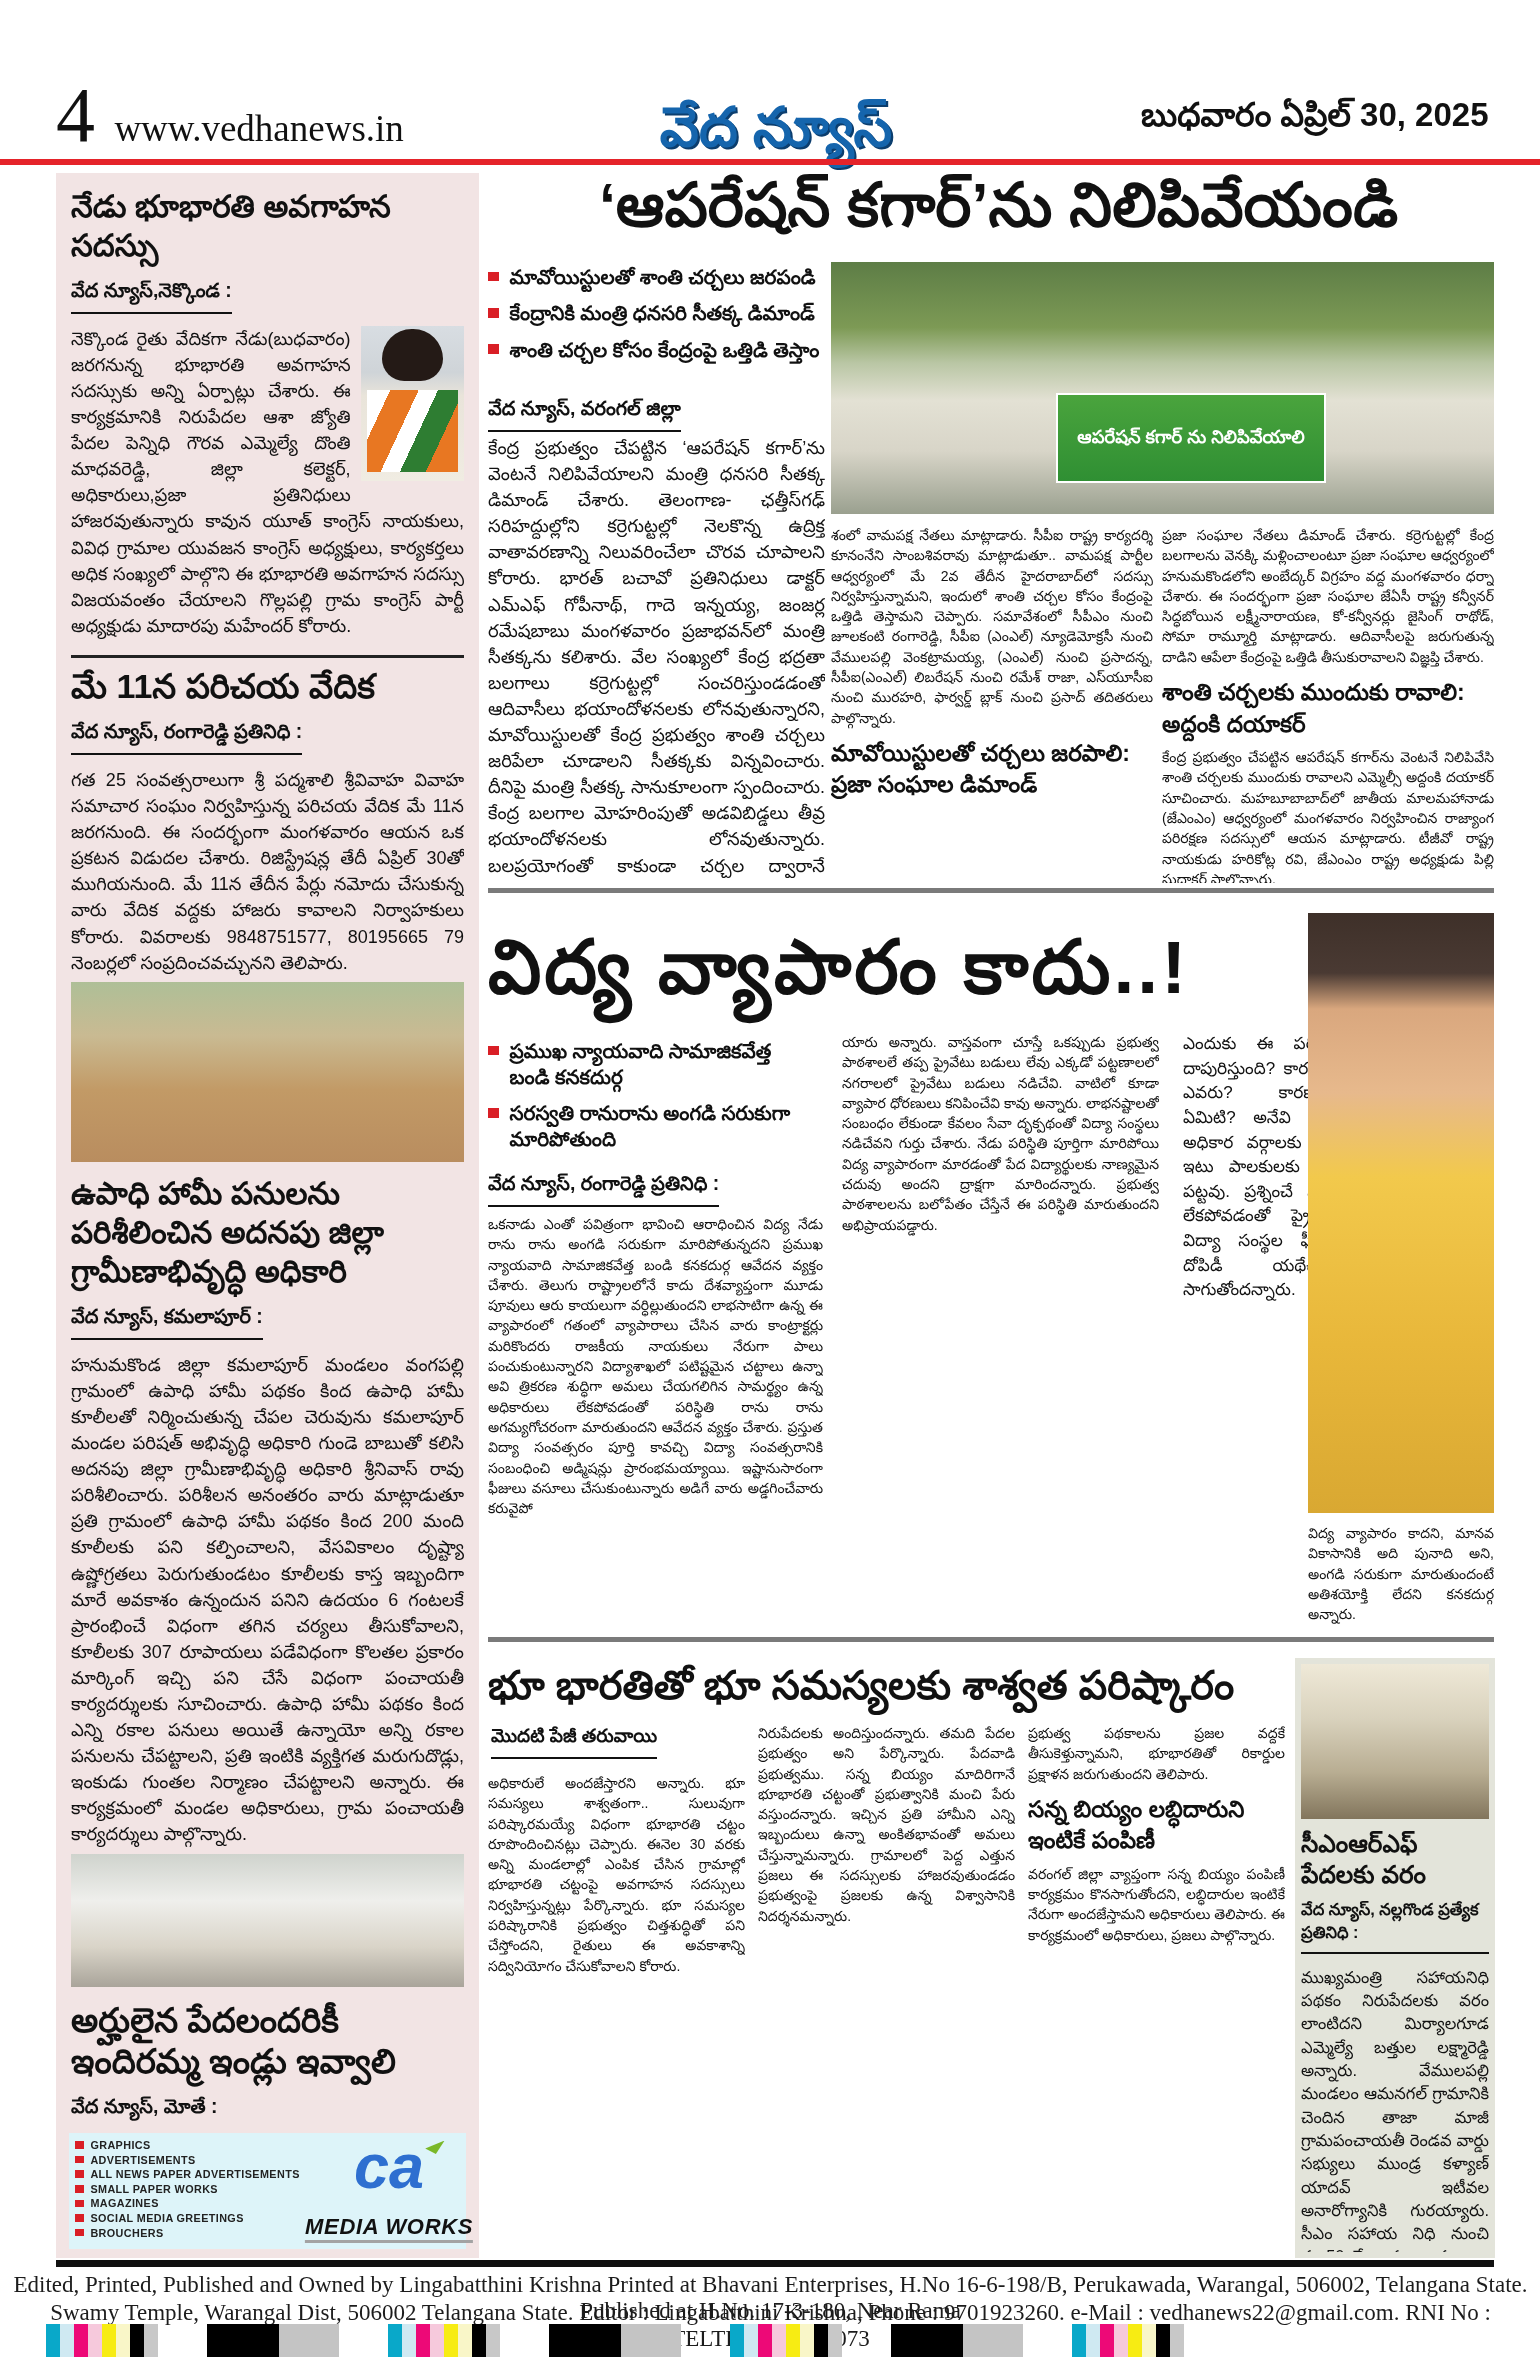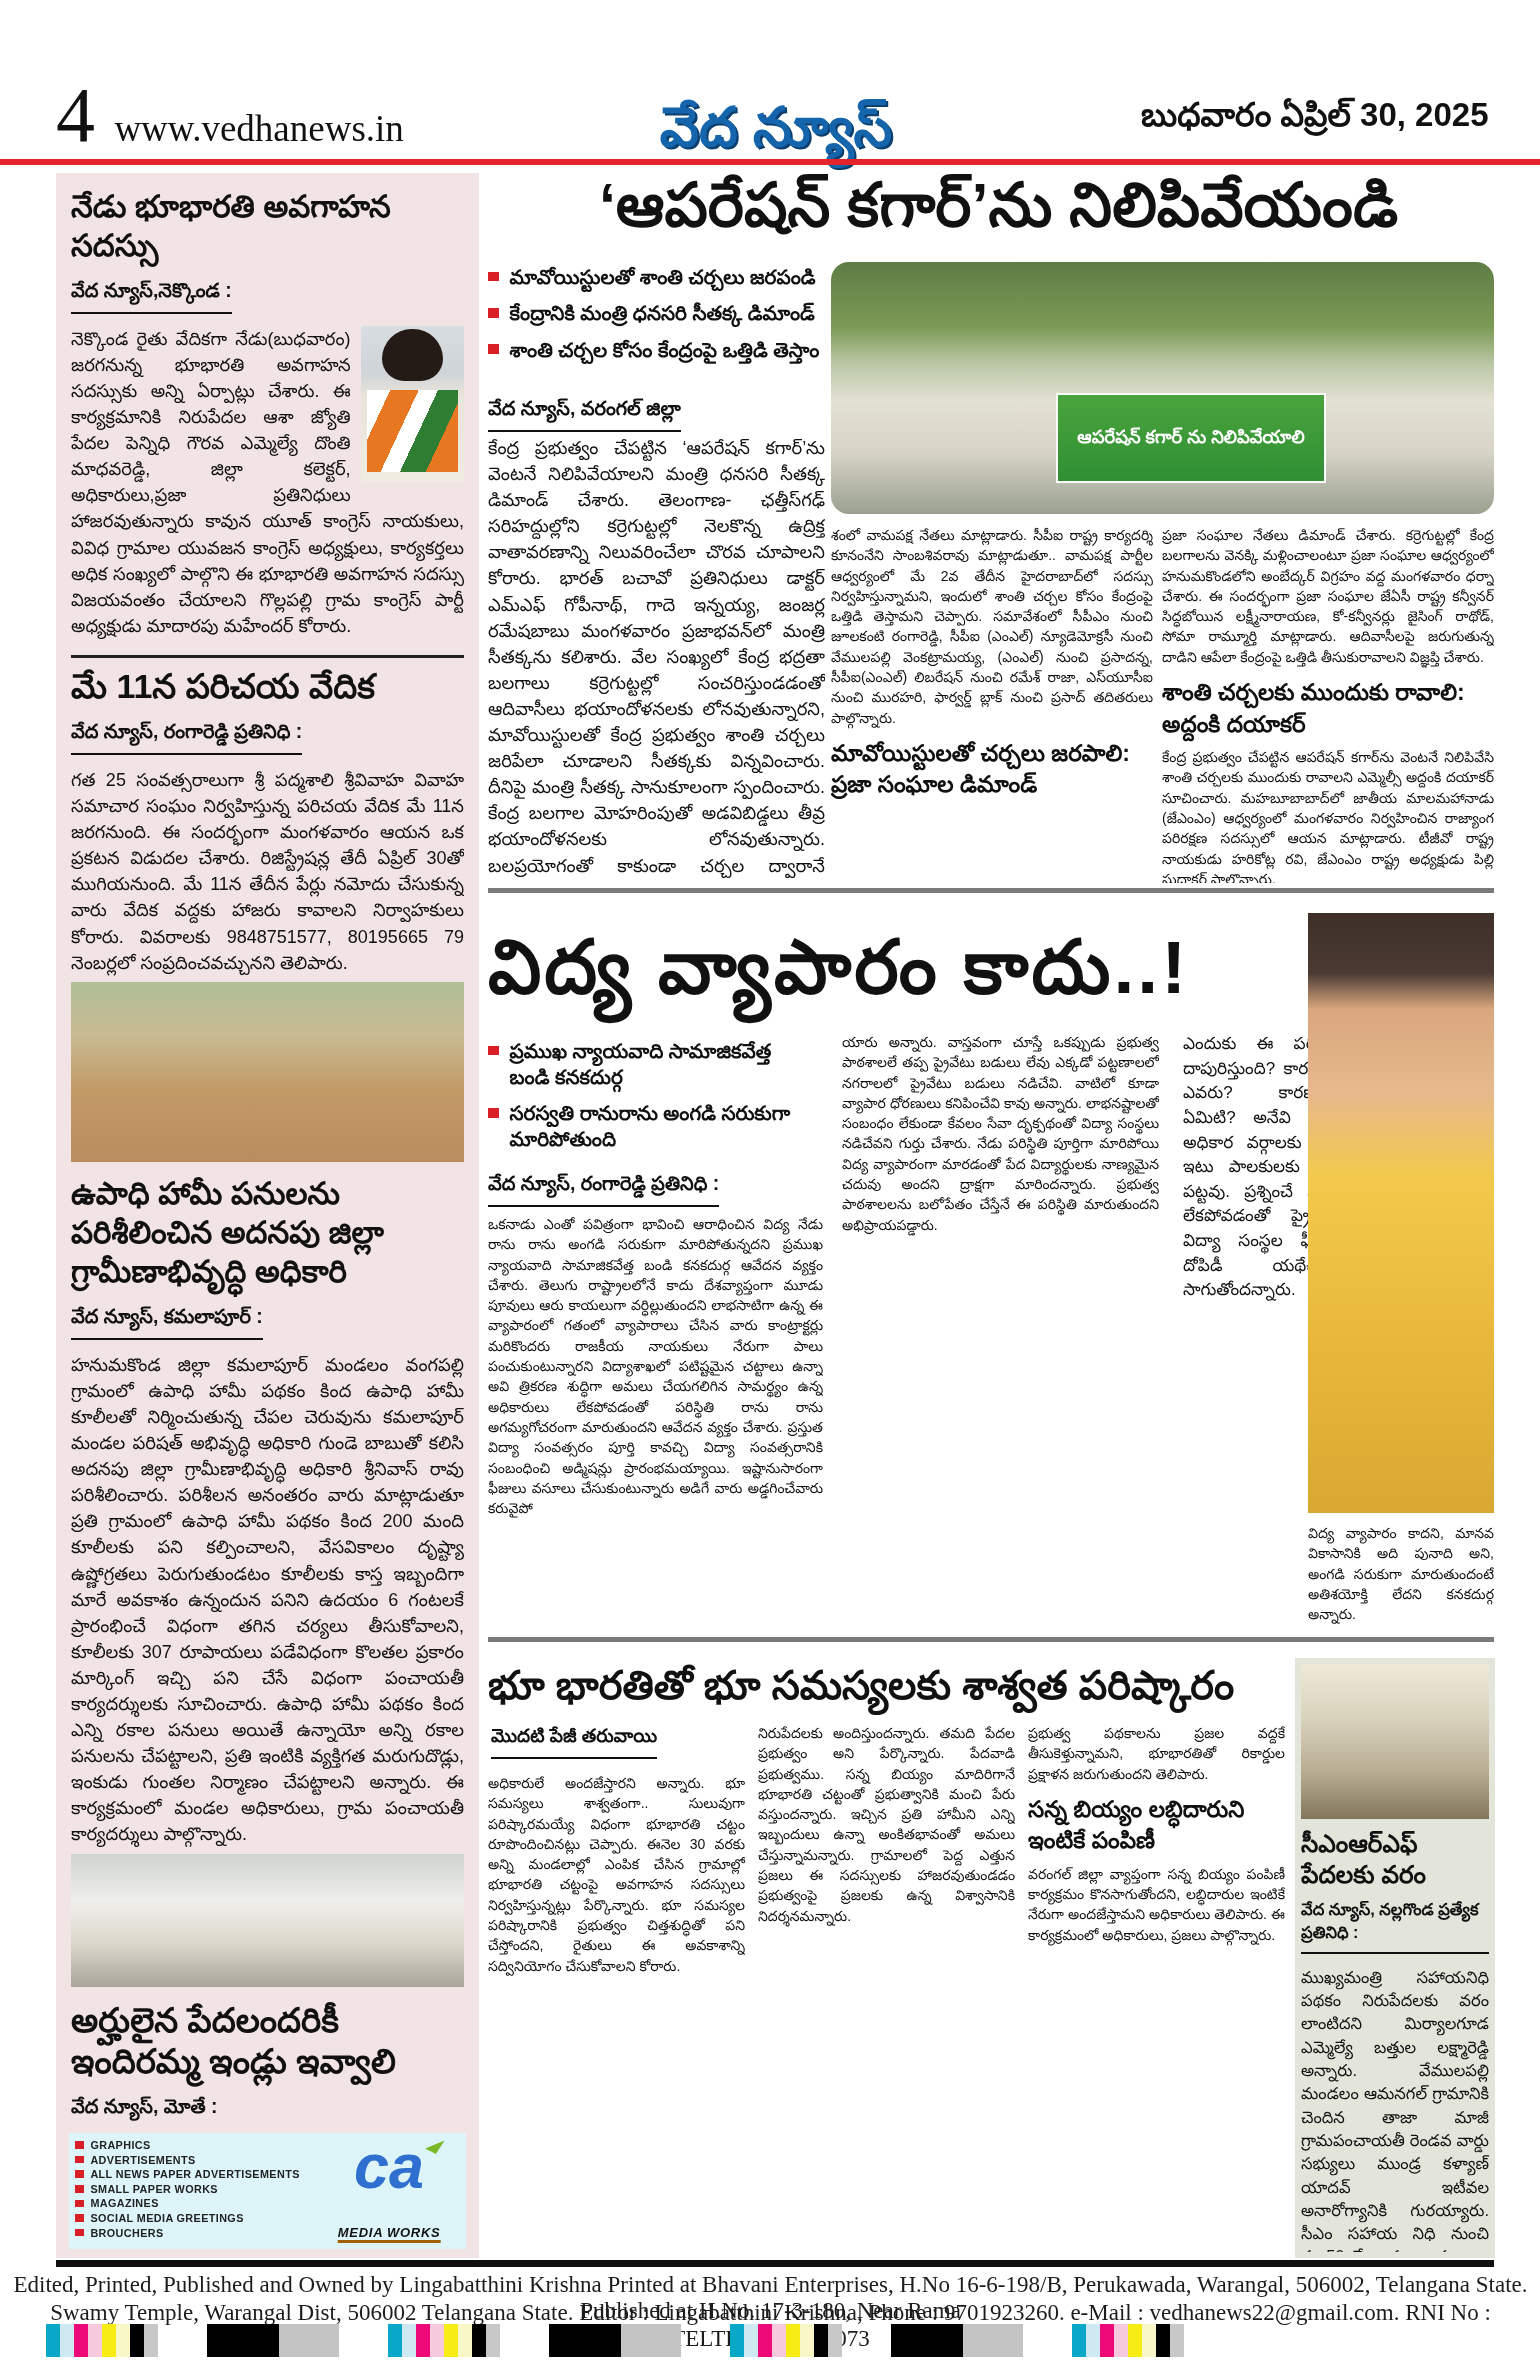--- a/index.html
+++ b/index.html
@@ -44,38 +44,38 @@
   .ad-list{flex:1;padding:6px 0 0 6px;}
   .ad-item{display:flex;align-items:center;gap:6px;font-size:10.8px;letter-spacing:0.4px;
            color:#222;margin-bottom:2.6px;font-weight:bold;}
   .sq{width:9px;height:7.5px;background:#d91f26;flex:0 0 auto;}
   .ad-logo{width:153px;position:relative;}
   .ca-mono{position:absolute;left:50%;top:1.5px;transform:translateX(-50%);
            font-size:63px;font-weight:bold;color:#2e6fd0;line-height:1;font-style:italic;}
   .leaf{position:absolute;right:21px;top:7.5px;width:19.4px;height:13.4px;background:#7ab829;
         clip-path:polygon(0 60%,100% 0,55% 100%);}
   .ad-brand{position:absolute;left:50%;bottom:6px;transform:translateX(-50%);
-            font-size:13px;font-weight:bold;font-style:italic;letter-spacing:0.7px;
-            border-bottom:3px solid #a16207;white-space:nowrap;}
+            font-size:22px;font-weight:bold;font-style:italic;letter-spacing:0.7px;
+            border-bottom:3px solid #a3a3a3;white-space:nowrap;}
 
   
   .rule-h{position:absolute;left:488px;width:1006px;height:4.5px;background:#7a7a7a;}
   .r1{top:888px;} .r2{top:1637px;}
 
   .art{position:absolute;}
   .kagar{left:488px;top:173px;width:1006px;height:712px;}
   .kagar-head{position:absolute;left:15px;top:0;width:991px;text-align:center;
               font-size:61px;font-weight:bold;line-height:1.05;white-space:nowrap;}
   .bullets{position:absolute;left:0;top:91px;width:337px;}
   .bullet{display:flex;gap:10.4px;margin-bottom:10.4px;font-size:20px;font-weight:bold;line-height:1.3;}
   .bullet .sq{margin-top:7.5px;width:11.2px;height:9.7px;}
   .kagar-byline{position:absolute;left:0;top:221px;}
   .kagar-c1{position:absolute;left:0;top:262px;width:337px;height:447px;overflow:hidden;}
   .ph-protest{position:absolute;left:343px;top:89px;width:663px;height:252px;
-      background:linear-gradient(180deg,#5d7d46 0%,#7d9a55 26%,#b9c6a4 40%,#e3e1d4 55%,#d8d5c8 75%,#9aa08f 100%);border-radius:18px;}
+      background:linear-gradient(180deg,#5d7d46 0%,#7d9a55 26%,#b9c6a4 40%,#e3e1d4 55%,#d8d5c8 75%,#9aa08f 100%);}
   .ph-protest .banner{position:absolute;left:34%;top:52%;width:40%;height:34%;
       background:linear-gradient(180deg,#4aa43d,#2f8f33);border:2.2px solid #fff;
       display:flex;align-items:center;justify-content:center;}
   .banner-txt{color:#fff;font-size:18px;font-weight:bold;text-align:center;line-height:1.3;padding:3px;}
   .kagar-c2{position:absolute;left:343px;top:352px;width:322px;height:358px;overflow:hidden;}
   .kagar-c3{position:absolute;left:674px;top:352px;width:332px;height:358px;overflow:hidden;}
   .subhead{font-size:23px;font-weight:bold;line-height:1.35;margin:10.4px 0 7.5px 0;}
   .cont-txt{font-size:14px;line-height:1.45;text-align:justify;}
 
   .vidya{left:488px;top:892px;width:1006px;height:742px;}

